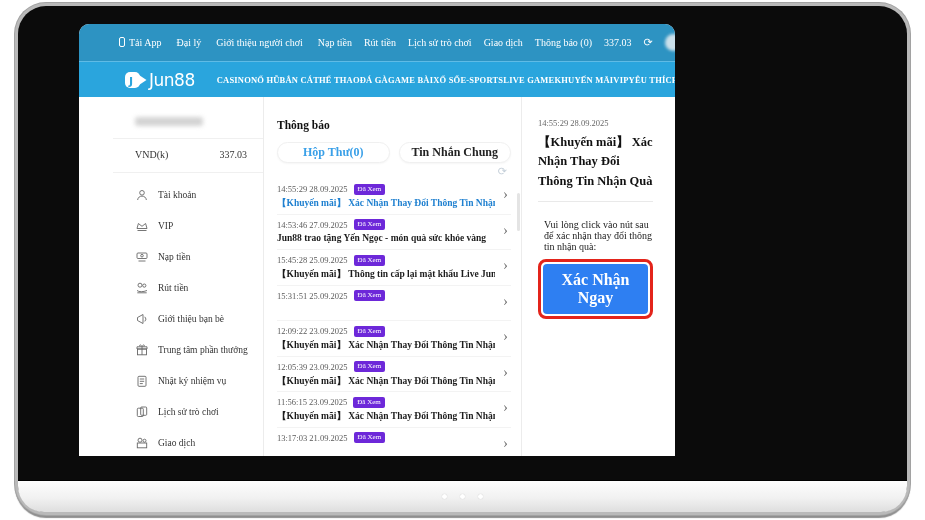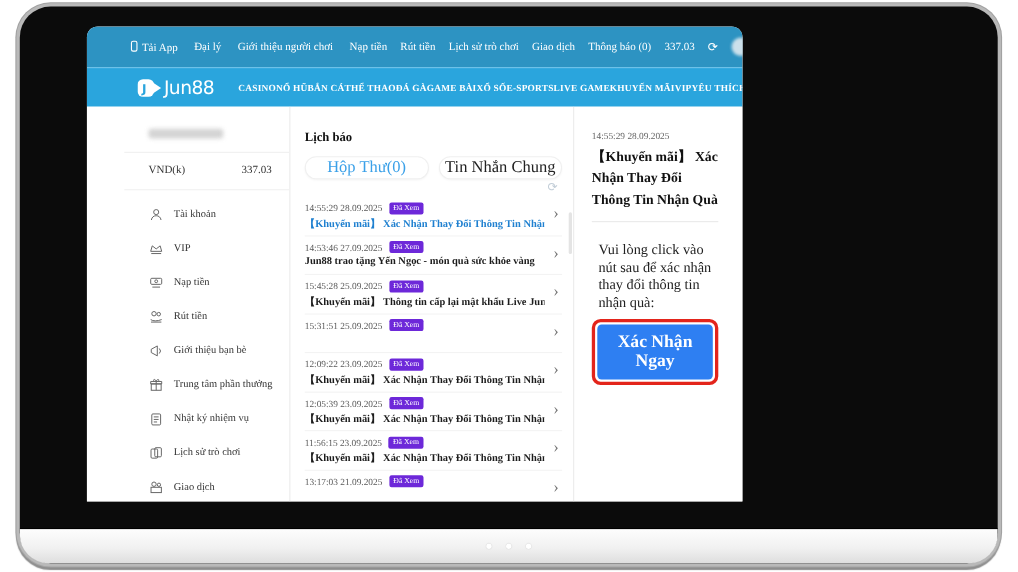--- a/index.html
+++ b/index.html
@@ -54,41 +54,41 @@
     border-top:1px solid #f0f0f0; border-bottom:1px solid #f0f0f0; }
   .side-menu { padding-top:6px; }
   .side-item { display:flex; align-items:center; gap:9px; padding:8.5px 4px 8.5px 22px; font-size:9.5px; color:#333; cursor:pointer; }
   .side-item svg { flex-shrink:0; stroke:#666; fill:none; stroke-width:.9; }
 
   
   .msgcol { width:258px; border-right:1px solid #ececec; padding:22px 10px 0 13px; position:relative; flex-shrink:0; }
   .msg-title { font-size:11.5px; font-weight:bold; color:#111; }
   .tabs { display:flex; gap:9px; margin-top:11px; }
   .tab { flex:1; height:21px; border:1px solid #f0f0f0; border-radius:11px; background:#fff;
-    display:flex; align-items:center; justify-content:center; font-size:15px; cursor:pointer;
-    box-shadow:0 1px 2px rgba(0,0,0,.04); font-family:inherit; }
+    display:flex; align-items:center; justify-content:center; font-size:12px; cursor:pointer;
+    box-shadow:0 1px 2px rgba(0,0,0,.04); font-family:inherit;font-weight:bold; }
   .tab.active { color:#3aa0e8; }
   .tab.inactive { color:#222; }
   .list-refresh { text-align:right; color:#c3ced8; font-size:11px; height:16px; line-height:16px; padding-right:4px; cursor:pointer; }
   .msg-list { }
   .msg-row { position:relative; height:35.5px; border-bottom:1px solid #f3f3f3; padding-top:4.5px; cursor:pointer; }
   .msg-meta { display:flex; align-items:center; gap:6px; }
   .msg-time { font-size:8.5px; color:#5a5a5a; }
   .msg-badge { font-size:7px; color:#fff; background:#6d28d9; border-radius:2px; padding:1px 4px; line-height:1.3; }
   .msg-text { margin-top:2.5px; font-size:9.5px; font-weight:bold; color:#1c1c1c; white-space:nowrap; overflow:hidden; width:218px; }
   .msg-row.selected .msg-text { color:#1f80d0; }
   .msg-chevron { position:absolute; right:3px; top:50%; transform:translateY(-58%); font-size:15px; color:#777; }
   .scroll-thumb { position:absolute; right:1px; top:96px; width:3px; height:38px; border-radius:2px; background:#e4e4e4; cursor:pointer; }
 
   
   .detail { flex:1; padding:21px 22px 0 16px; }
   .detail-time { font-size:8.5px; color:#666; }
   .detail-title { margin-top:5px; font-size:12.5px; font-weight:bold; color:#111; line-height:1.55;
     padding-bottom:10px; border-bottom:1px solid #e9e9e9; }
-  .detail-body { margin-top:17px; font-size:13px; color:#222; padding-left:6px;font-family:Liberation Serif, serif; }
+  .detail-body { margin-top:17px; font-size:10px; color:#222; padding-left:6px;font-family:Liberation Serif, serif; }
   .cta-wrap { display:inline-block; margin-top:7px; border:3px solid #e3241b; border-radius:8px; padding:2px; }
   .cta-btn { background:#2e7ff2; color:#fff; border:none; border-radius:4px; padding:7px 17px;
     font-size:16px; font-weight:bold; font-family:inherit; cursor:pointer; }
 </style>
 </head>
 <body>
 
 <div class="laptop">
   <div class="laptop-base">
     <span class="base-dot"></span>
@@ -223,21 +223,21 @@
               <rect x="2.3" y="7" width="9.4" height="4.8"></rect>
               <circle cx="5" cy="4.2" r="2"></circle>
               <circle cx="9.5" cy="4.7" r="1.5"></circle>
             </svg>
           <span>Giao dịch</span>
         </div>
       </div>
     </div>
 
     <div class="msgcol">
-      <div class="msg-title">Lịch báo</div>
+      <div class="msg-title">Thông báo</div>
       <div class="tabs">
         <button class="tab active">Hộp Thư(0)</button>
         <button class="tab inactive">Tin Nhắn Chung</button>
       </div>
       <div class="list-refresh">⟳</div>
       <div class="scroll-thumb"></div>
 
       <div class="msg-list">
         <div class="msg-row selected">
           <div class="msg-meta">

